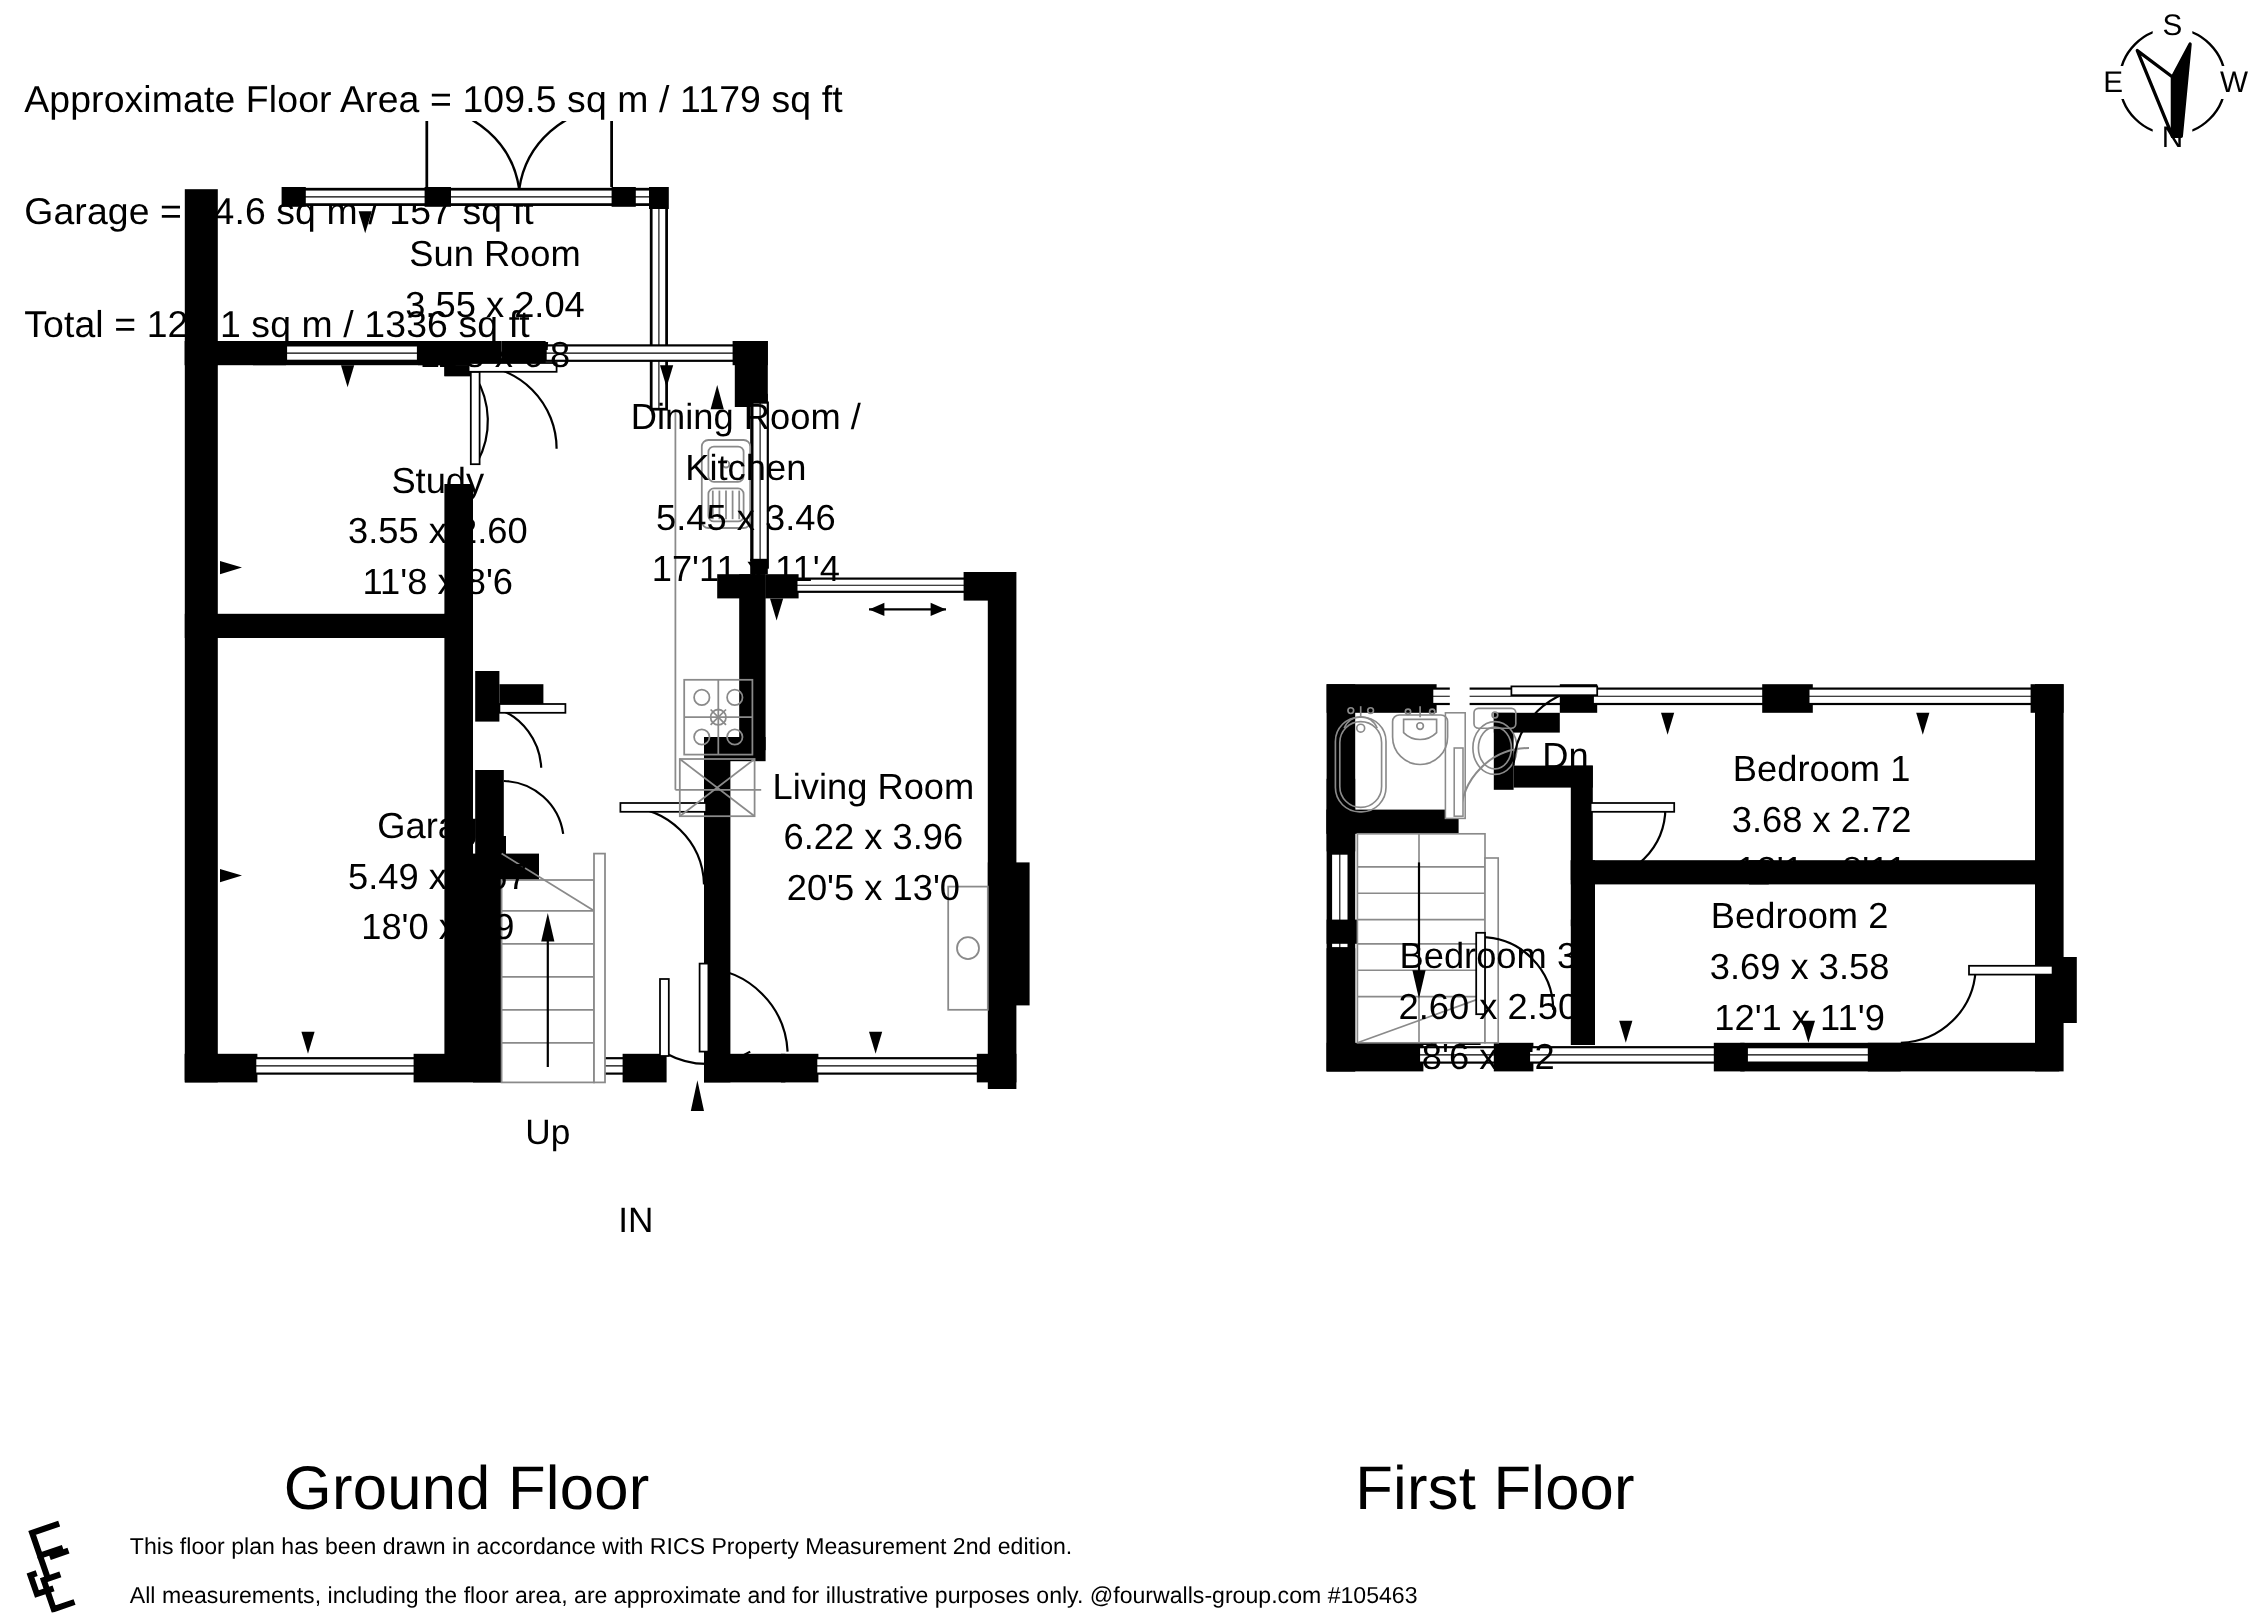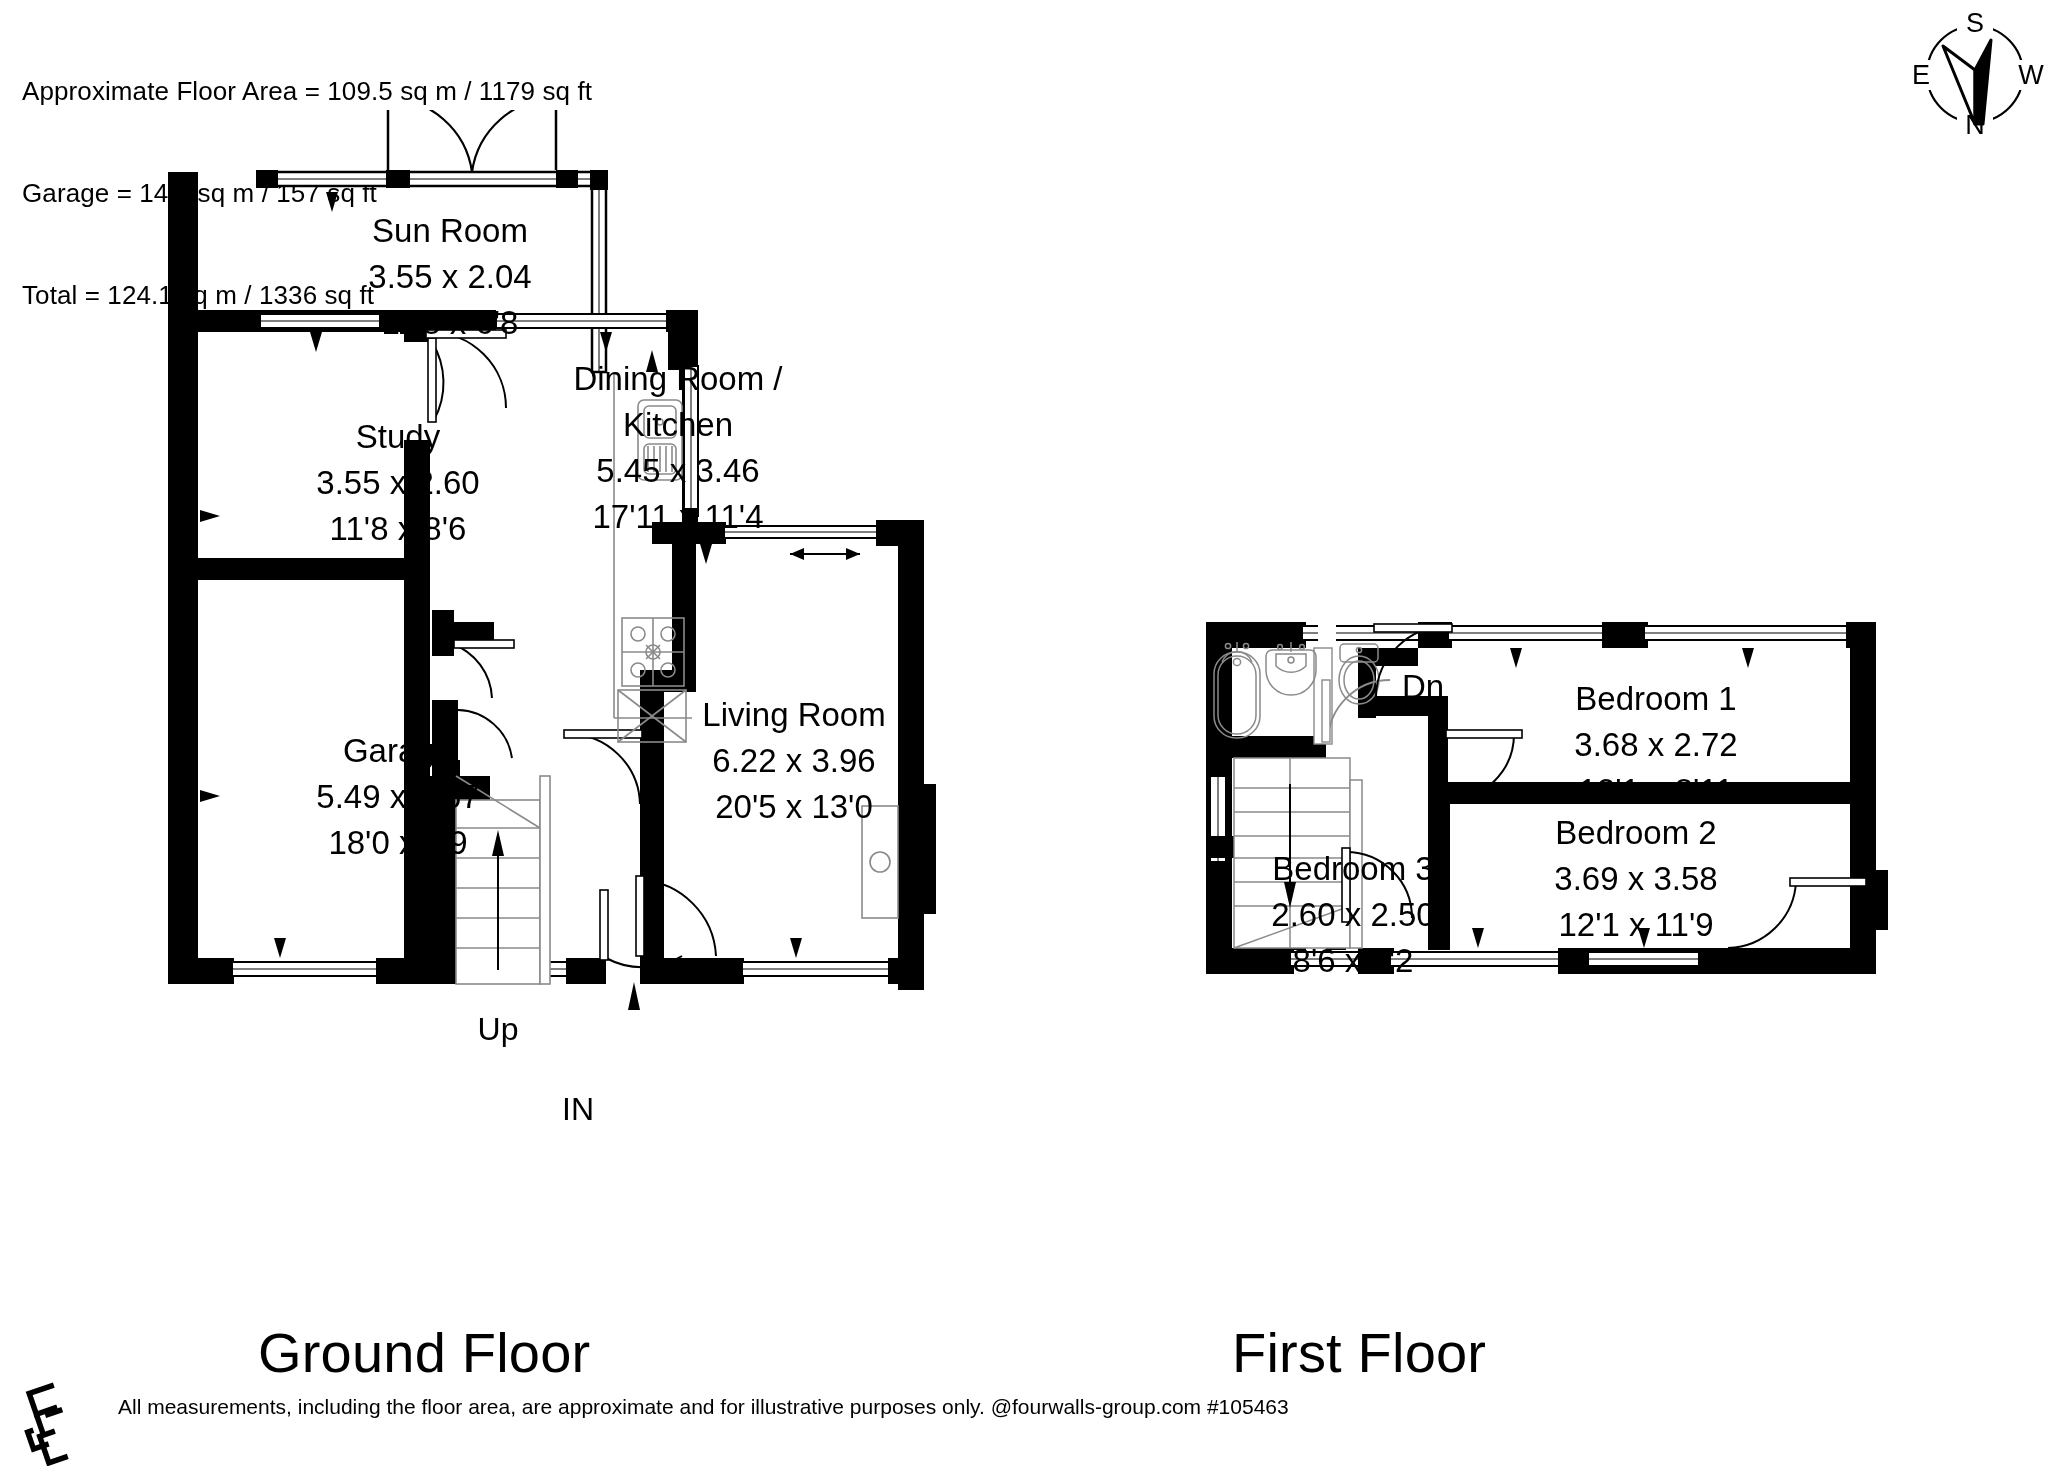--- a/index.html
+++ b/index.html
@@ -1,21 +1,21 @@
 <!DOCTYPE html>
 <html><head>
 <meta charset="utf-8">
 <style>
   html,body{margin:0;padding:0;background:#ffffff;}
   body{width:2048px;height:1470px;position:relative;overflow:hidden;
        font-family:"Liberation Sans","DejaVu Sans",sans-serif;color:#000;}
 
   #plan-root{position:absolute;inset:0;}
 
-  .area-summary{position:absolute;left:22px;top:6px;font-size:26px;line-height:34px;
+  .area-summary{position:absolute;left:22px;top:6px;font-size:34px;line-height:34px;
                 letter-spacing:.1px;white-space:pre;}
   .area-summary div{white-space:nowrap;}
 
   .compass{position:absolute;left:1905px;top:8px;width:140px;height:132px;}
 
   .floor-svg{position:absolute;}
   #ground-svg{left:0px;top:110px;}
   #first-svg{left:1190px;top:600px;}
 
   .floor-title{position:absolute;font-size:56px;letter-spacing:.2px;}
@@ -429,16 +429,17 @@
     <g fill="none" stroke="#000" stroke-width="5.5" transform="rotate(-19 35 44)">
       <path d="M44 8 H18 V30 H40"></path>
       <path d="M18 30 V52"></path>
       <path d="M44 34 H26"></path>
       <path d="M10 44 H4 V62 H20"></path>
       <path d="M30 52 H14 V80 H34"></path>
     </g>
   </svg>
 
   <div class="footer">
+    <div>This floor plan has been drawn in accordance with RICS Property Measurement 2nd edition.</div>
     <div>All measurements, including the floor area, are approximate and for illustrative purposes only. @fourwalls-group.com #105463</div>
   </div>
 
 </div>
 
 </body></html>

